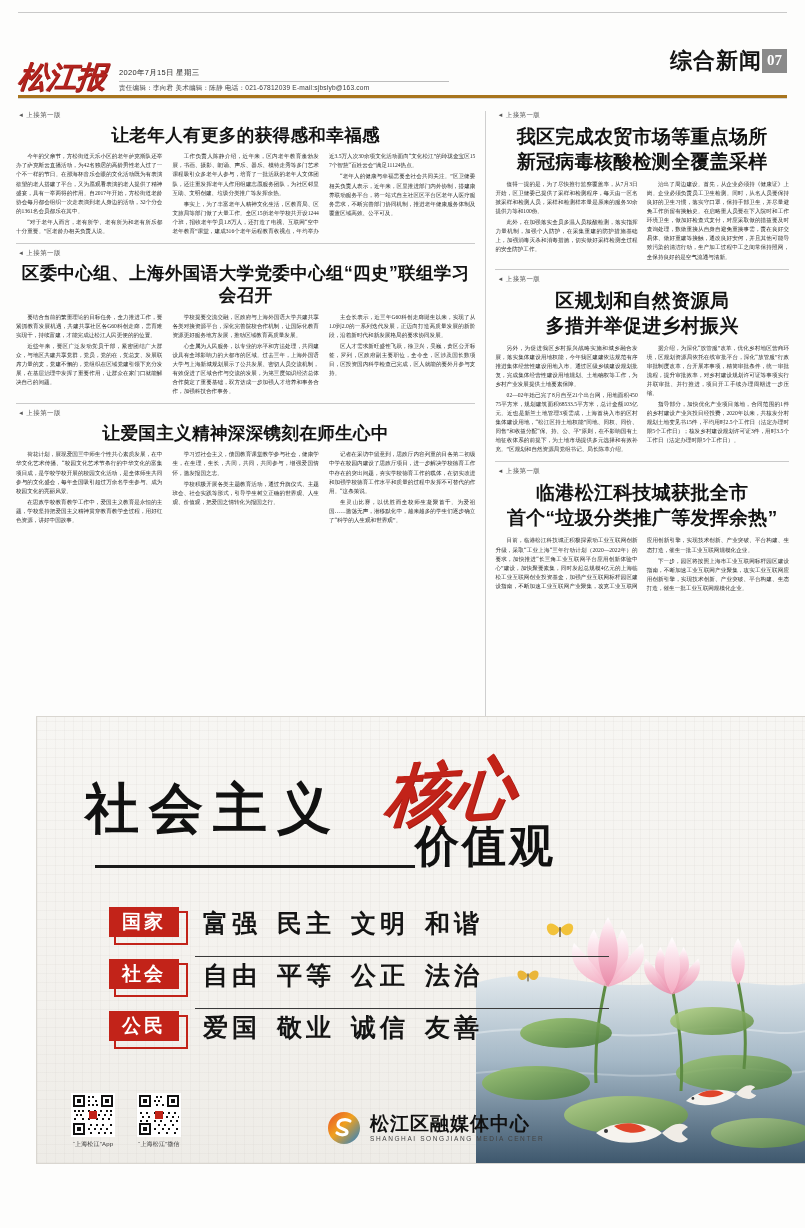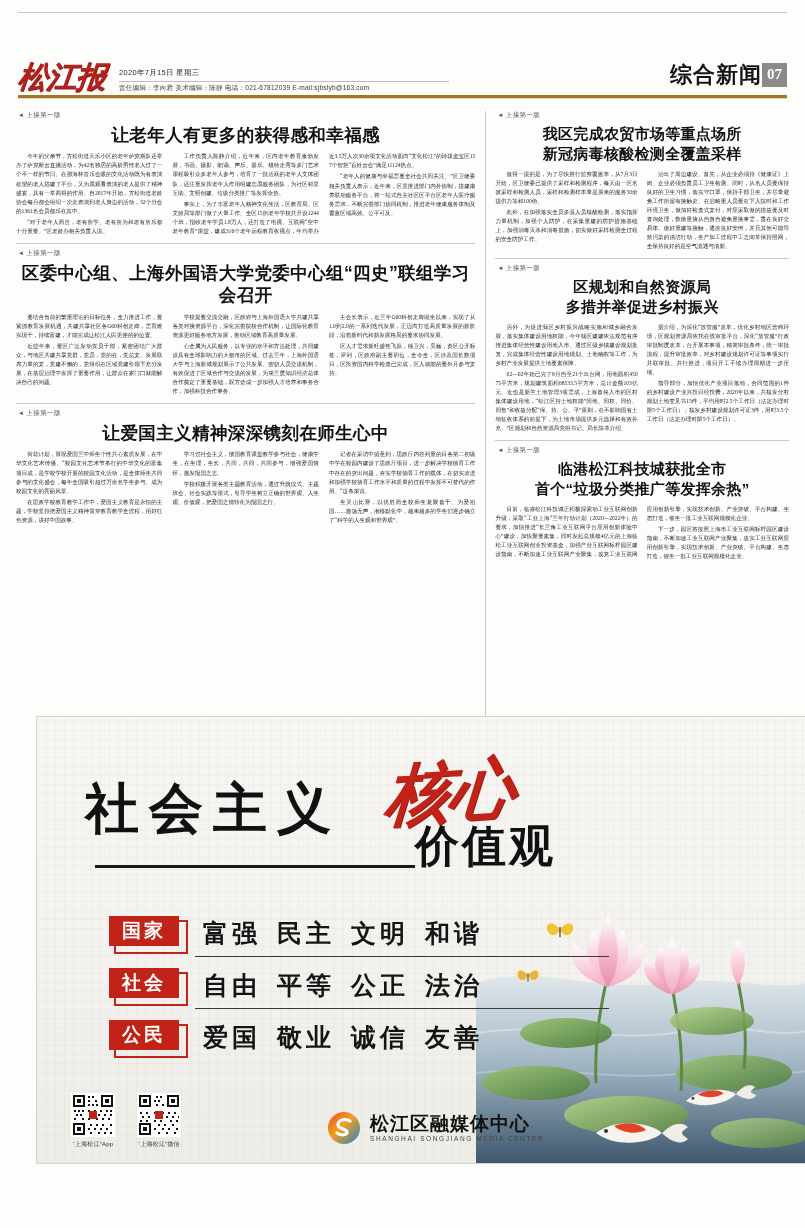--- a/index.html
+++ b/index.html
@@ -28,21 +28,21 @@
     text-shadow:0.5px 0.5px 0 #8d1713;
     padding-bottom:2px;
   }
   .mast-meta{flex:0 0 auto;padding-bottom:1px;}
   .mast-date{font-size:7.5px;color:#2b2b2b;letter-spacing:0.3px;padding-bottom:2px;
              font-family:"Liberation Sans",sans-serif;}
   .mast-rule{height:1px;background:#bdbdbd;width:330px;margin:1px 0 2px 0;}
   .mast-editors{font-size:6.6px;color:#3a3a3a;letter-spacing:0.2px;
                 font-family:"Liberation Sans",sans-serif;}
   .mast-spacer{flex:1;}
-  .mast-section{display:flex;align-items:center;padding-bottom:4px;}
+  .mast-section{display:flex;align-items:center;padding-bottom:18px;}
   .section-name{font-size:22px;font-weight:bold;letter-spacing:1px;color:#141414;
                 font-family:"Liberation Serif",serif;}
   .page-num{
     background:#8a8a8a;color:#fff;
     font-size:15px;font-weight:bold;line-height:1;
     padding:4px 5px 5px 5px;
     font-family:"Liberation Serif",serif;
   }
   .mast-bottombar{margin:7px 18px 0 18px;height:3px;background:#a8751e;}
   .mast-bottombar2{margin:0 18px;height:1px;background:#d8d8d8;}
@@ -58,21 +58,21 @@
     font-size:6.5px;color:#555;letter-spacing:0.4px;margin:2px 0 4px 2px;
     font-family:"Liberation Sans",sans-serif;
   }
   .jump .arr{margin-right:2px;font-size:6px;}
   h1.head{
     margin:0 0 6px 0;text-align:center;
     font-family:"Liberation Sans","DejaVu Sans",sans-serif;
     font-weight:bold;color:#111;
   }
   .head-l{font-size:17.5px;line-height:1.28;letter-spacing:0.4px;}
-  .head-r{font-size:15px;line-height:1.32;letter-spacing:0.3px;}
+  .head-r{font-size:19px;line-height:1.32;letter-spacing:0.3px;}
 
   .cols3{column-count:3;column-gap:10px;column-rule:none;}
   .cols2{column-count:2;column-gap:9px;}
   .body p{
     margin:0 0 2px 0;
     font-size:5.6px;line-height:1.62;text-align:justify;
     text-indent:2em;color:#2a2a2a;
     font-family:"Liberation Serif","DejaVu Serif",serif;
     word-break:break-all;
   }
@@ -104,21 +104,21 @@
     text-shadow:1px 1px 0 #a11a12;
   }
   .pt-sub{
     position:absolute;left:330px;top:62px;
     font-size:44px;font-weight:bold;color:#111;letter-spacing:3px;
     font-family:Liberation Serif, serif;
   }
   .pt-underline{position:absolute;left:10px;top:110px;width:320px;height:3px;background:#1b1b1b;}
 
   .values{position:absolute;left:72px;top:190px;width:440px;}
-  .vrow{display:flex;align-items:center;height:52px;position:relative;}
+  .vrow{display:flex;align-items:flex-start;height:52px;position:relative;}
   .vrow .tagwrap{position:relative;width:76px;height:34px;margin-right:18px;flex:0 0 auto;}
   .vrow .tagshadow{position:absolute;left:5px;top:4px;width:70px;height:30px;
      border:2px solid #c22319;background:transparent;}
   .vrow .tag{
     position:absolute;left:0;top:0;width:70px;height:30px;
     background:#c22319;color:#fff;font-size:19px;font-weight:bold;
     display:flex;align-items:center;justify-content:center;letter-spacing:3px;
     font-family:"Liberation Serif","DejaVu Serif",serif;
   }
   .vwords{font-size:25px;font-weight:bold;color:#141414;letter-spacing:4px;

